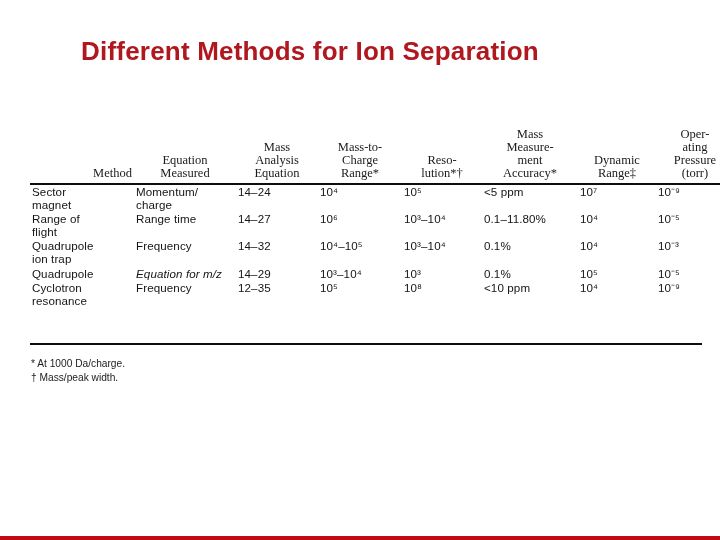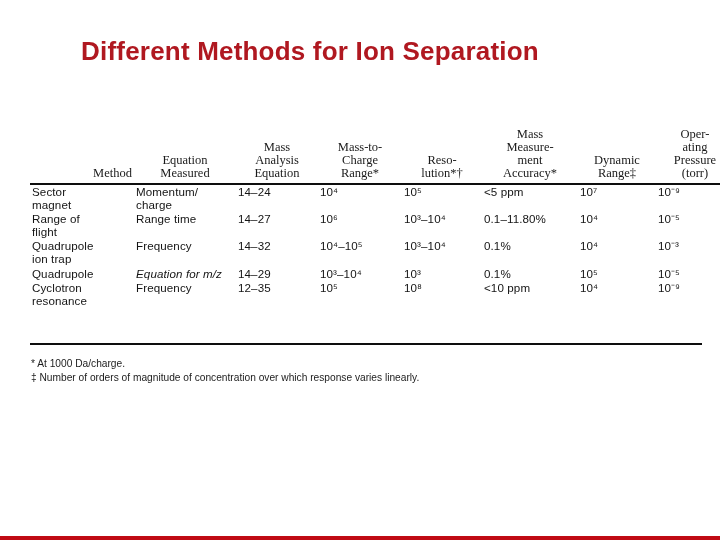--- a/index.html
+++ b/index.html
@@ -229,20 +229,20 @@
           <td>10⁻⁹</td>
         </tr>
 
       </tbody>
     </table>
 
     <div id="table-bottom-rule"></div>
 
     <div id="footnotes">
       <div class="fn">* At 1000 Da/charge.</div>
-      <div class="fn">‡ Number of orders of magnitude of concentration over which response varies linearly.</div>
+      <div class="fn">† Mass/peak width.</div>
     </div>
 
   </div>
 
   <div id="bottom-bar"></div>
 
 </div>
 
 </body></html>

